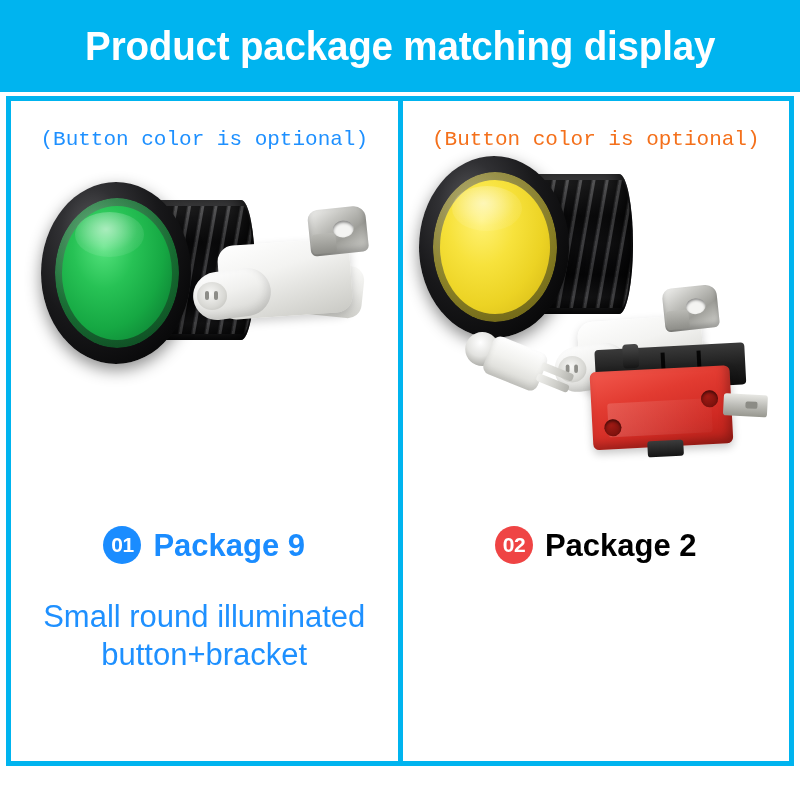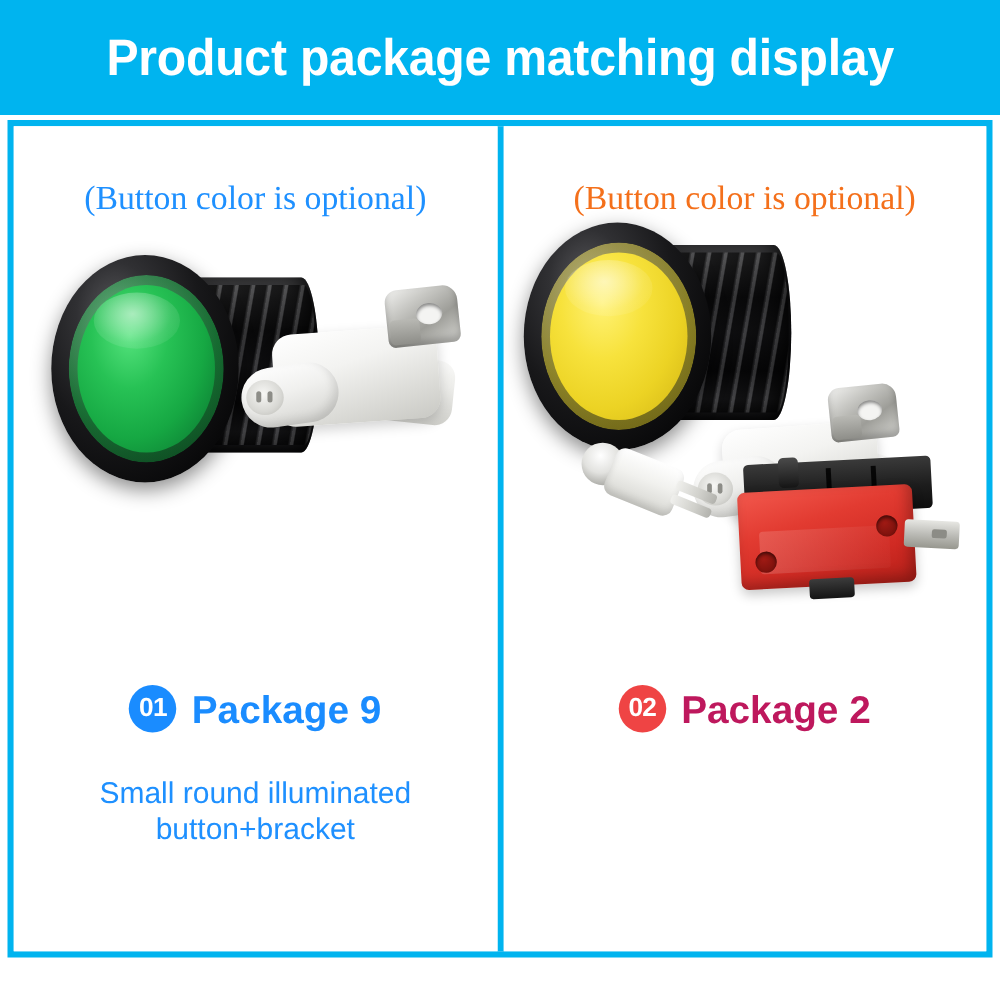--- a/index.html
+++ b/index.html
@@ -70,23 +70,23 @@
     box-sizing: border-box;
     display: flex;
     flex-direction: column;
     align-items: center;
     background: #ffffff;
     overflow: hidden;
   }
 
   
   .panel-subtitle {
-    margin-top: 44px;
-    font-size: 27px;
-    font-family: Liberation Serif, serif;
+    margin-top: 28px;
+    font-size: 21px;
+    font-family: Liberation Mono, monospace;
     white-space: nowrap;
     line-height: 1;
   }
   .panel-left .panel-subtitle { color: #1e90ff; }
   .panel-right .panel-subtitle { color: #f4701b; }
 
   
   .product-stage {
     position: relative;
     width: 100%;
@@ -446,26 +446,26 @@
   .pkg-title {
     font-size: 31px;
     font-weight: bold;
     font-family: "Liberation Sans", sans-serif;
     white-space: nowrap;
     line-height: 1;
   }
   .panel-left .pkg-badge { background: #1a8cff; }
   .panel-left .pkg-title { color: #1a8cff; }
   .panel-right .pkg-badge { background: #ef4444; }
-  .panel-right .pkg-title { color: #be185d; }
+  .panel-right .pkg-title { color: #000000; }
 
   
   .panel-desc {
     margin-top: 34px;
-    font-size: 24px;
+    font-size: 31px;
     line-height: 1.22;
     text-align: center;
     font-family: "Liberation Sans", sans-serif;
     padding: 0 10px;
     white-space: pre-line;
   }
   .panel-left .panel-desc { color: #1e90ff; }
   .panel-right .panel-desc {
     color: #f4701b;
     margin-top: 22px;

